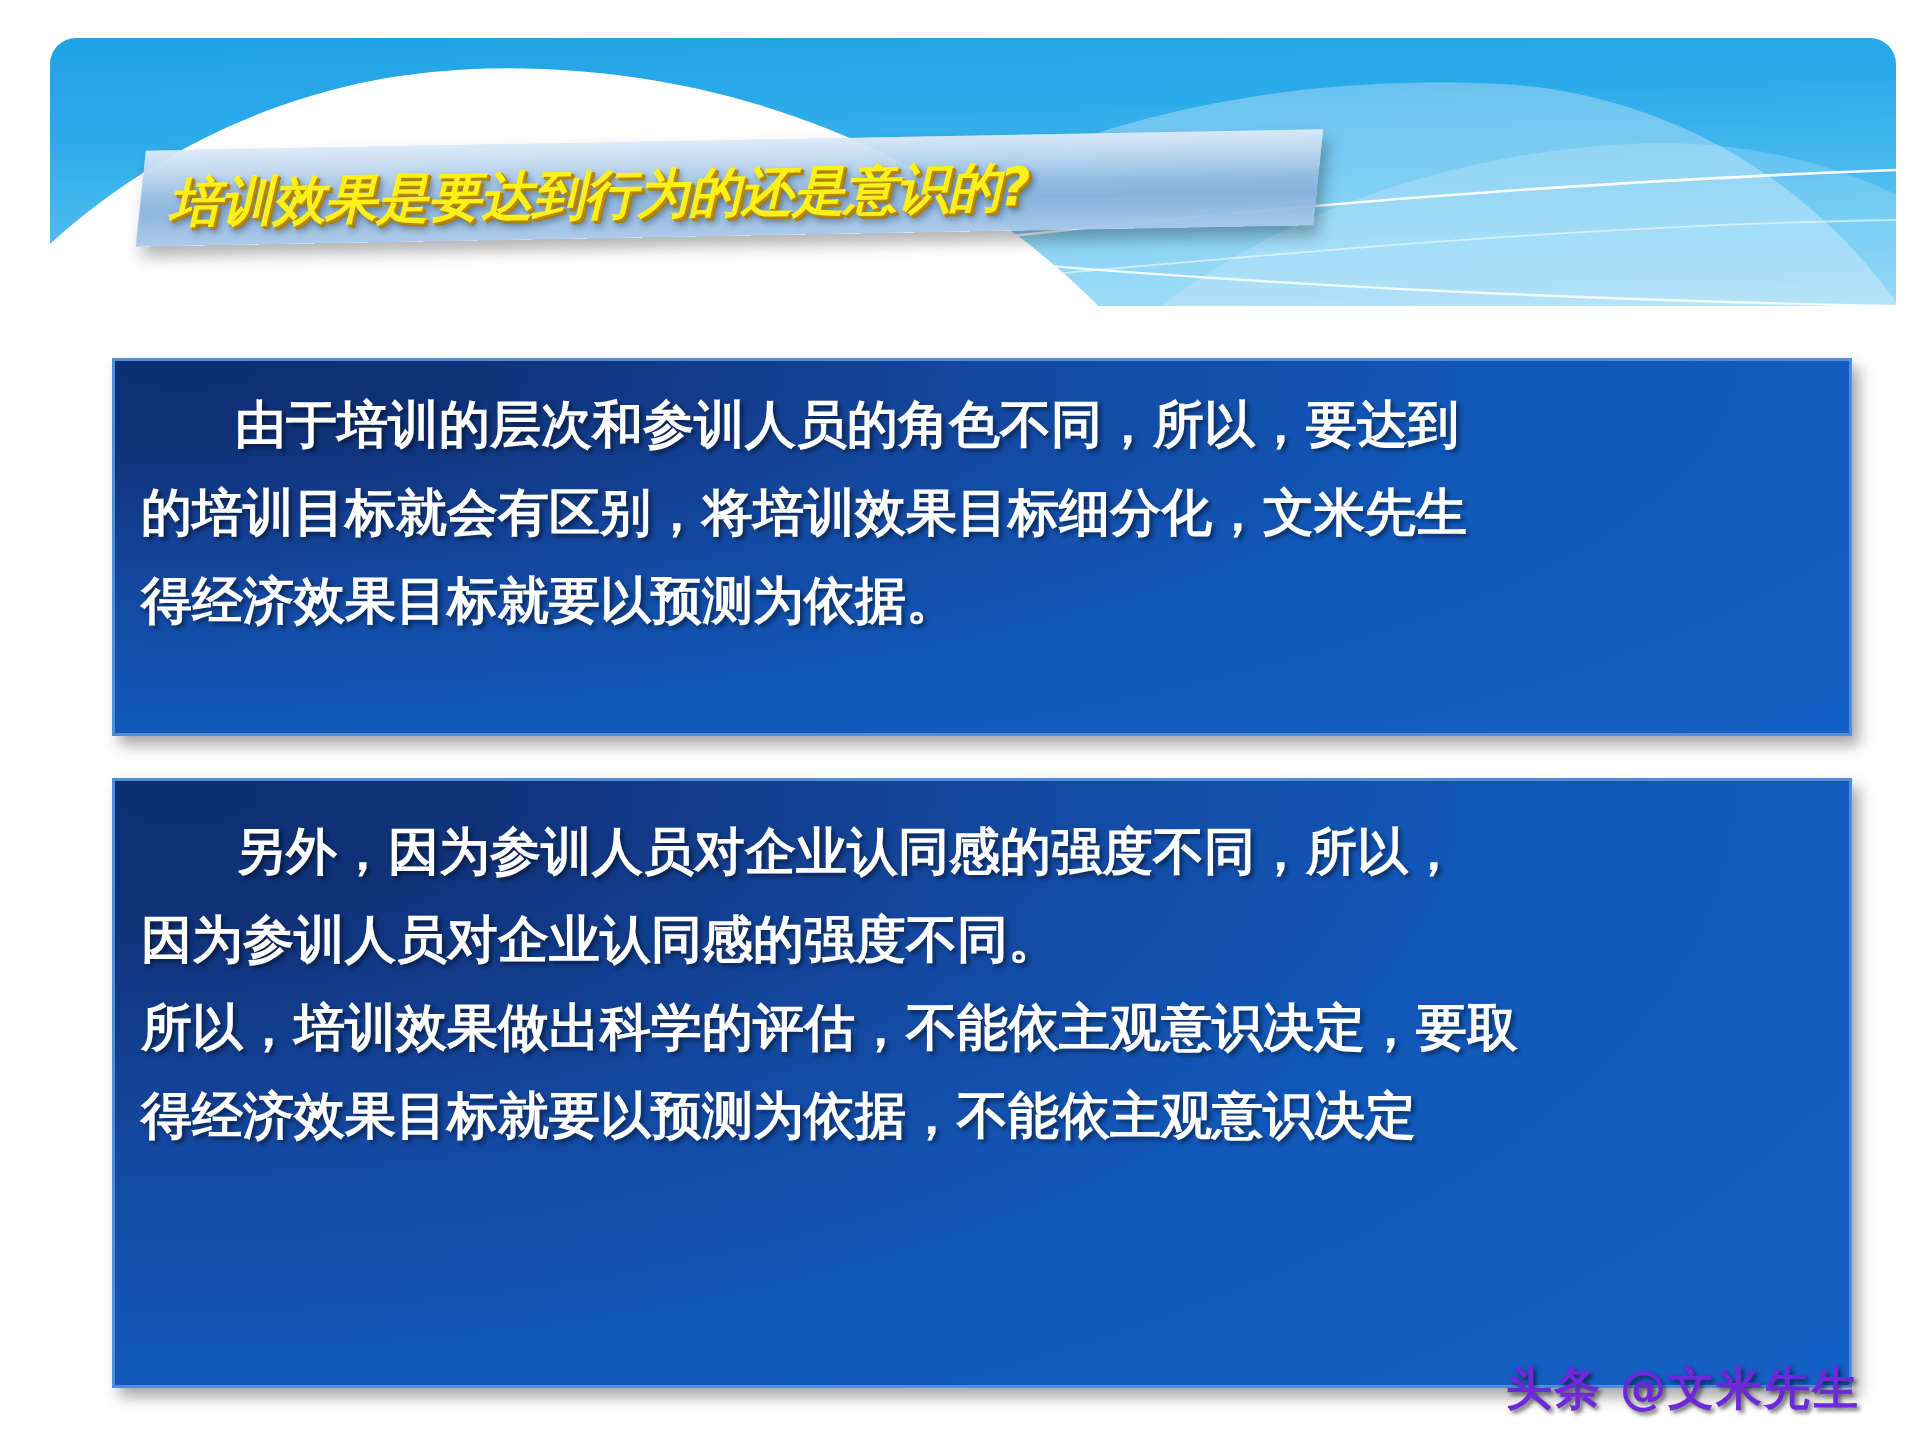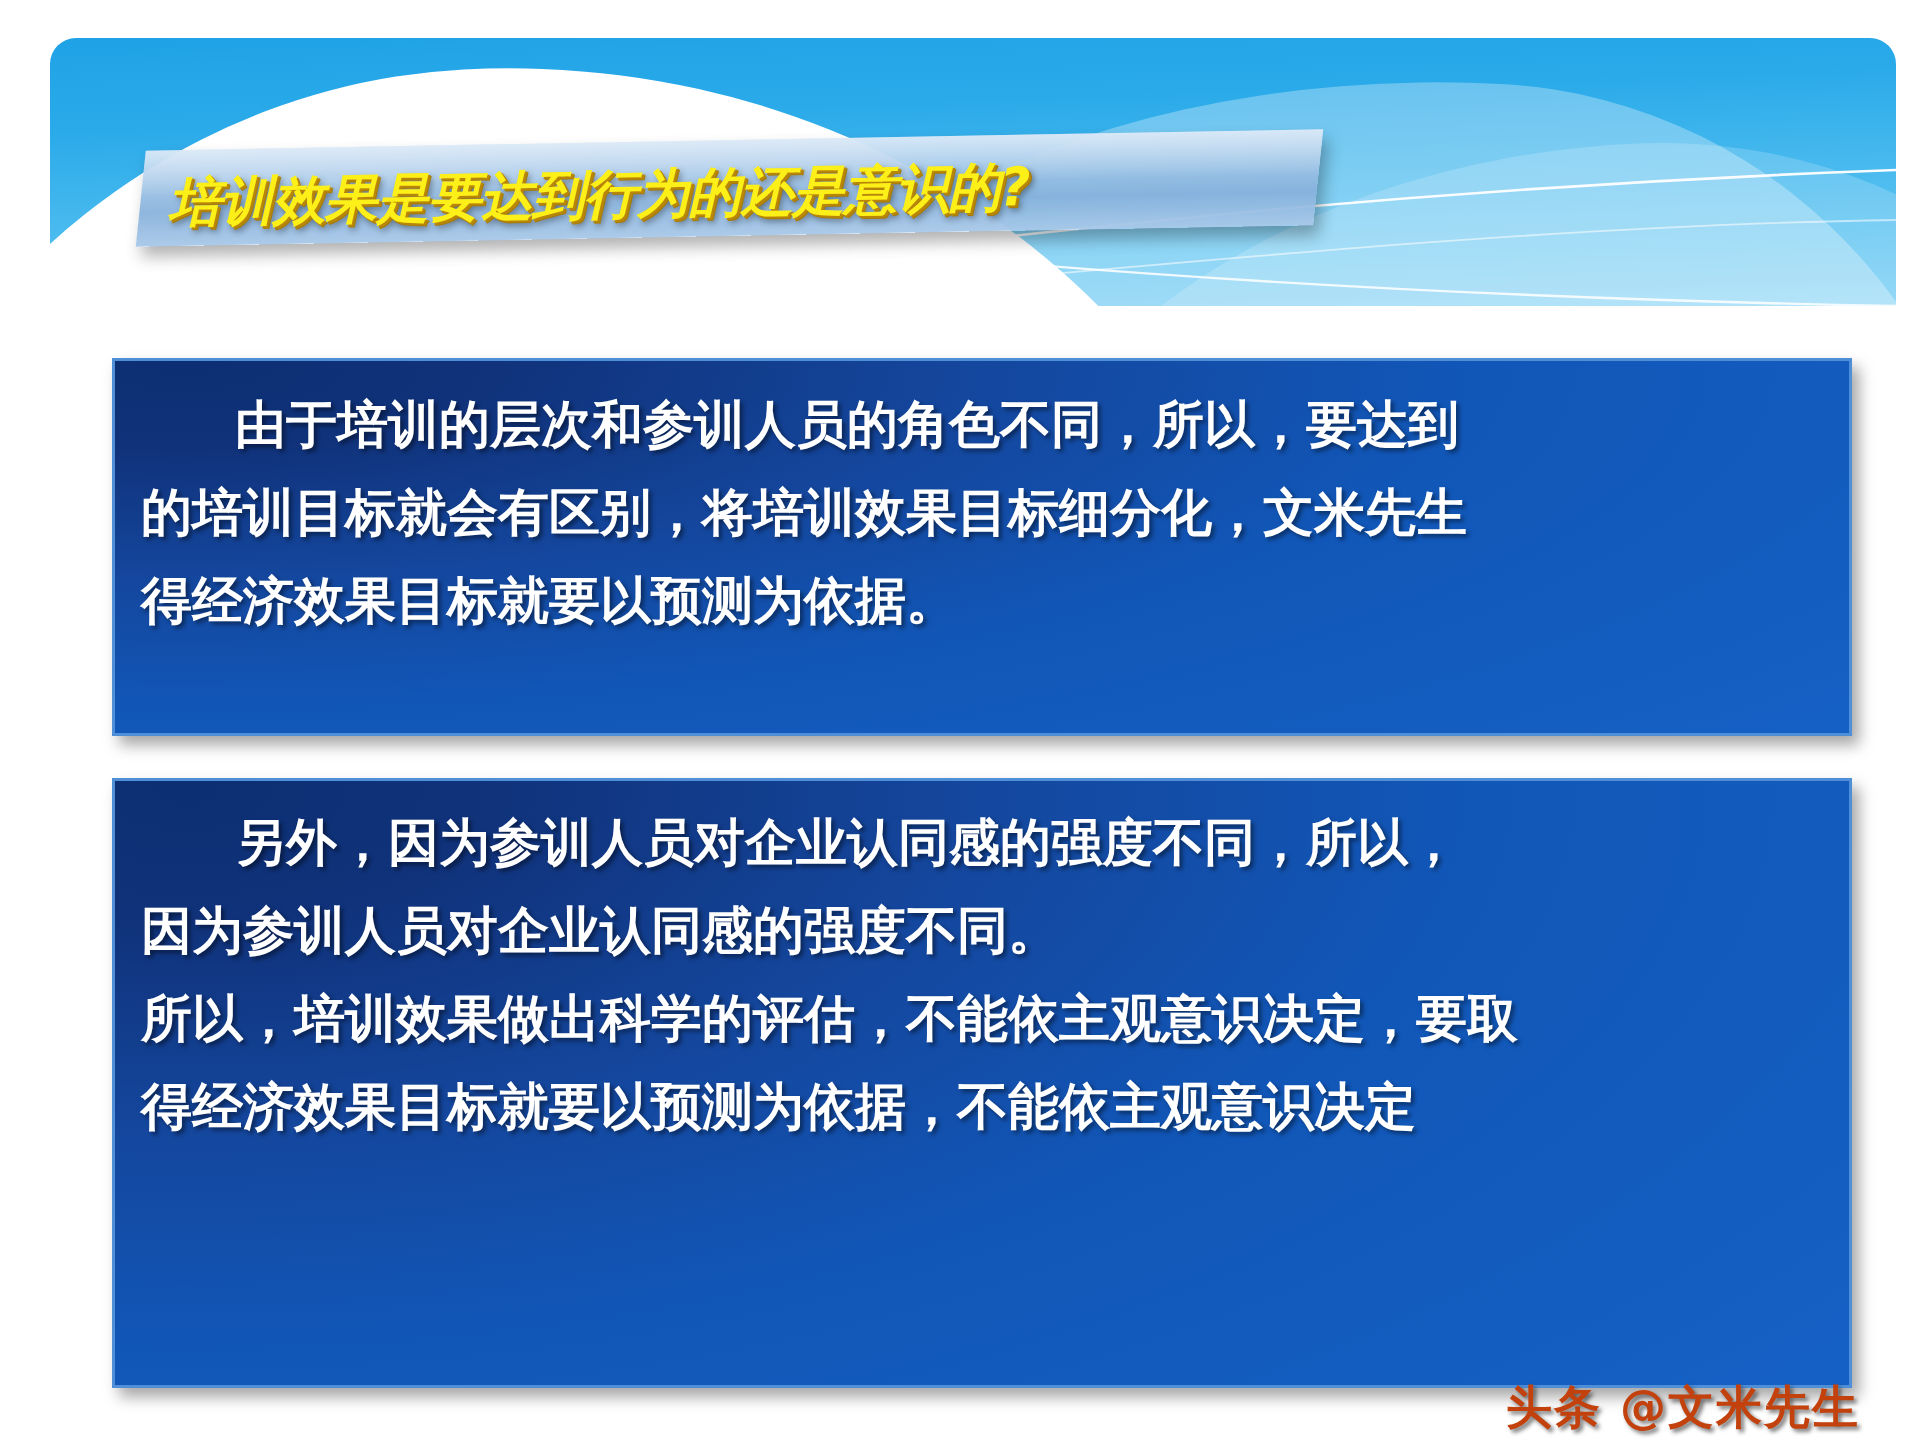--- a/index.html
+++ b/index.html
@@ -145,33 +145,33 @@
     font-weight: 700;
     font-size: 51px;
     line-height: 88px;
     letter-spacing: 0px;
     margin: 0;
     padding: 0 26px;
     white-space: nowrap;
     text-shadow: 3px 3px 4px rgba(0,0,0,0.45);
   }
   .box-one .para-wrap { padding-top: 20px; }
-  .box-two .para-wrap { padding-top: 18px; }
+  .box-two .para-wrap { padding-top: 27px; }
 
   .indent { padding-left: 120px; }
 
   
   .watermark {
     position: absolute;
     right: 60px;
-    bottom: 1px;
+    bottom: 20px;
     font-family: "DejaVu Sans", "Liberation Sans", sans-serif;
     font-size: 46px;
     font-weight: 700;
-    color: #c2410c;
+    color: #6d28d9;
     letter-spacing: 2px;
     text-shadow: 3px 3px 4px rgba(0,0,0,0.55);
     z-index: 20;
     white-space: nowrap;
   }
 </style>
 </head>
 <body>
 
 <div class="slide">

